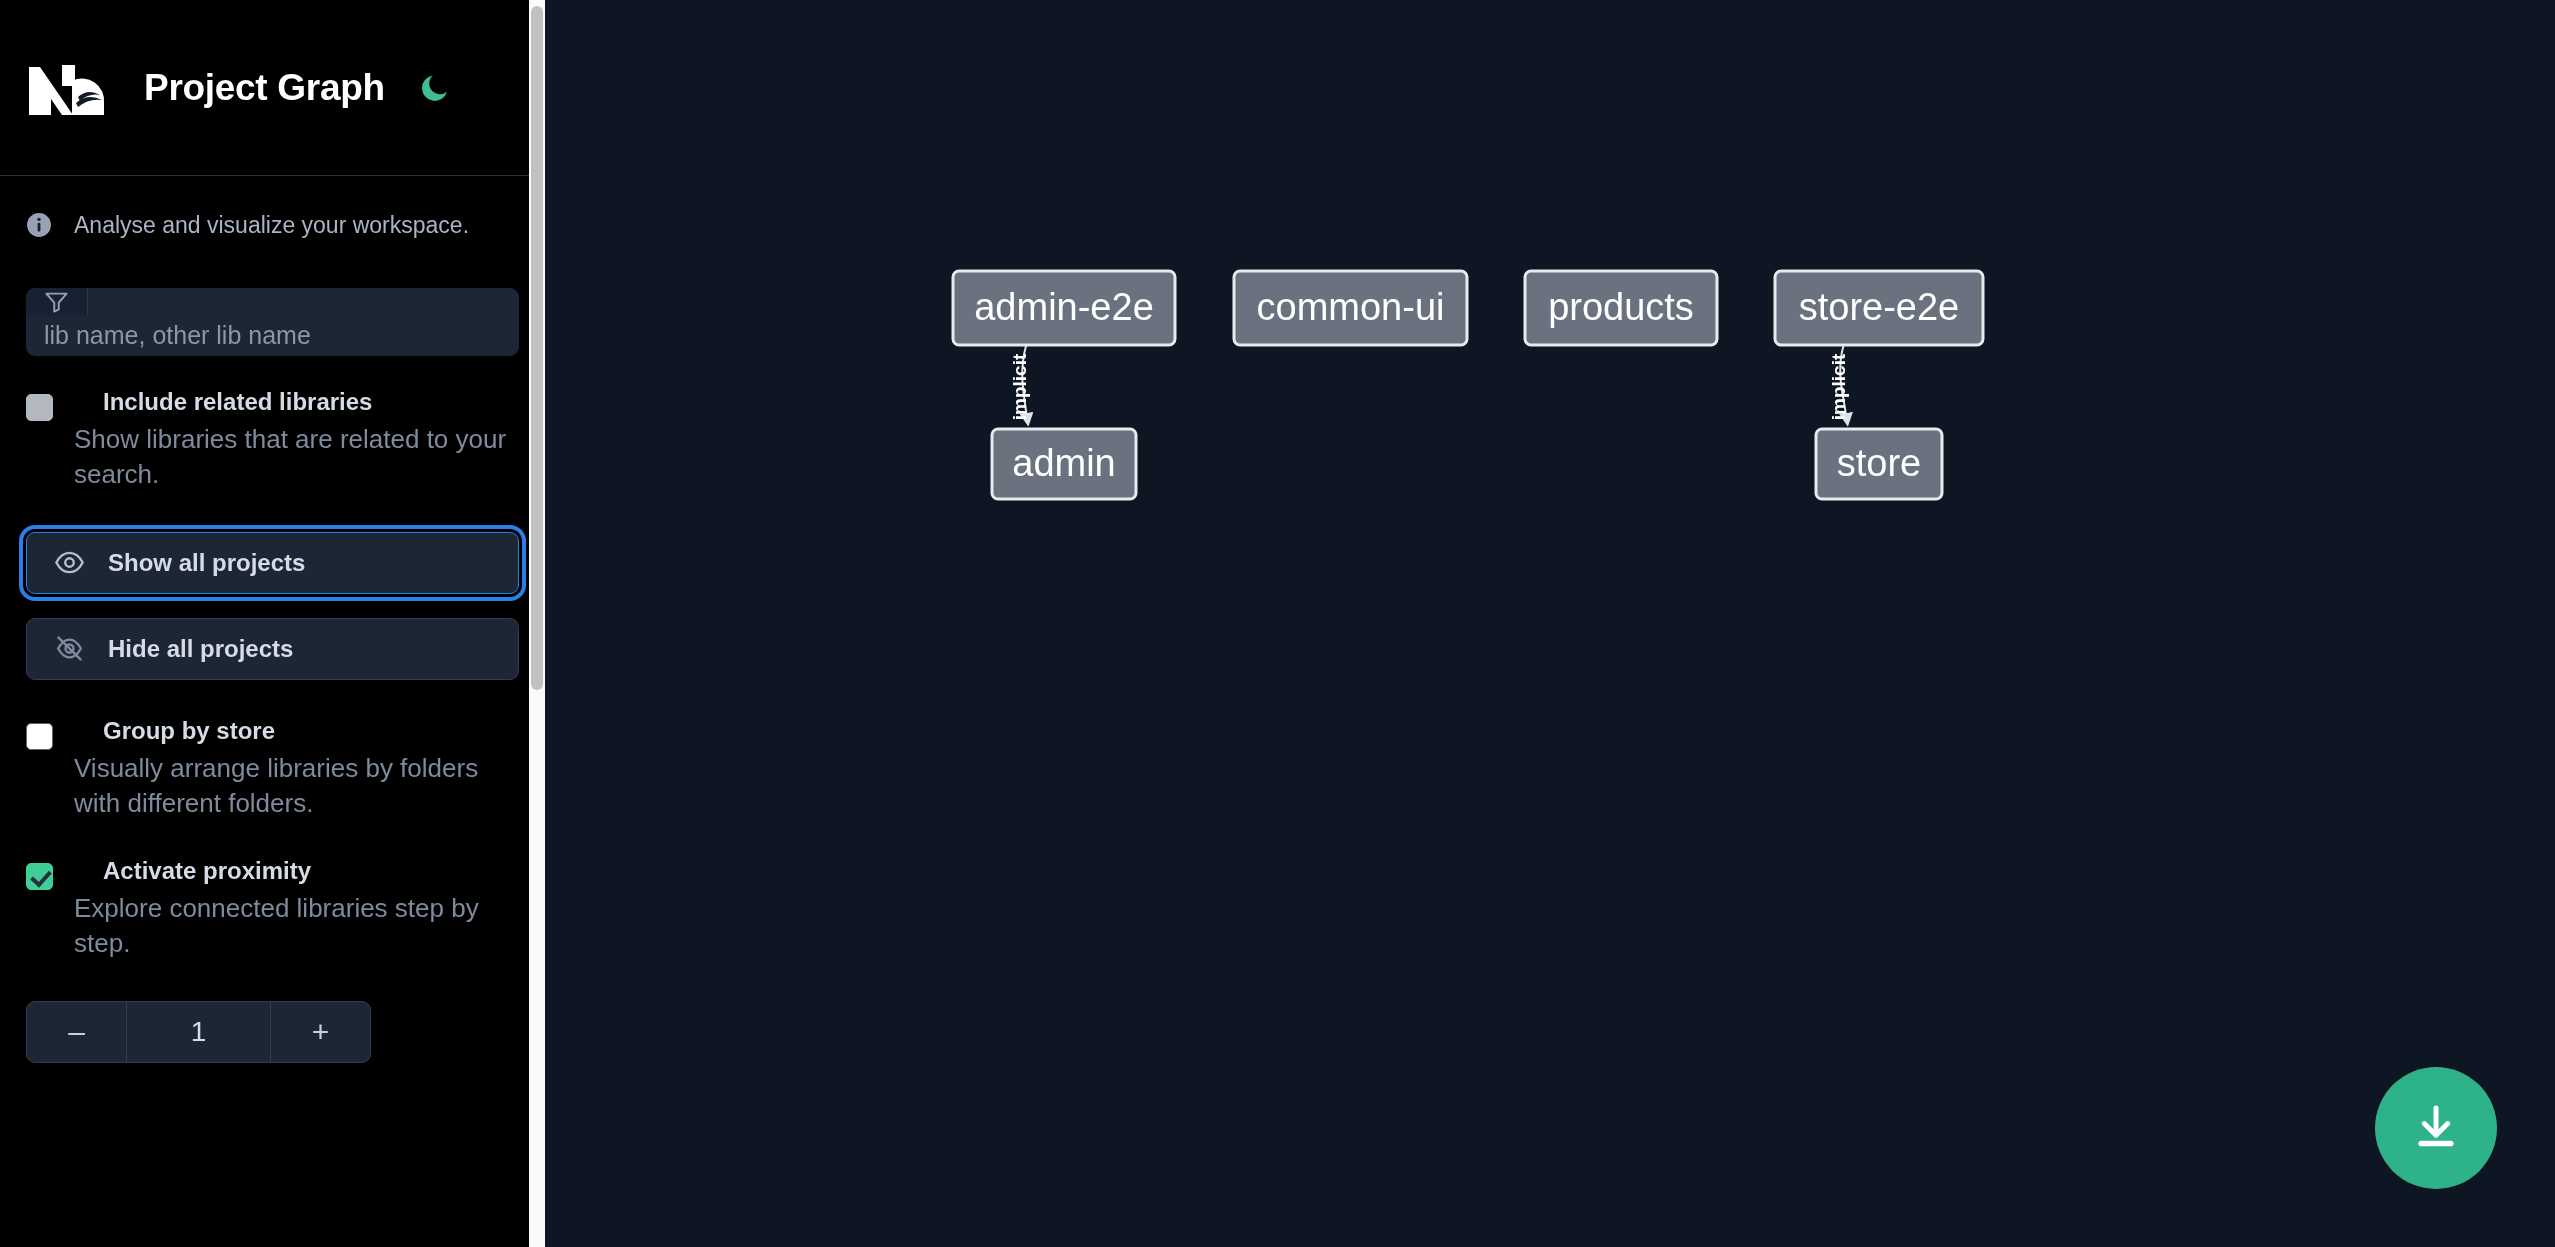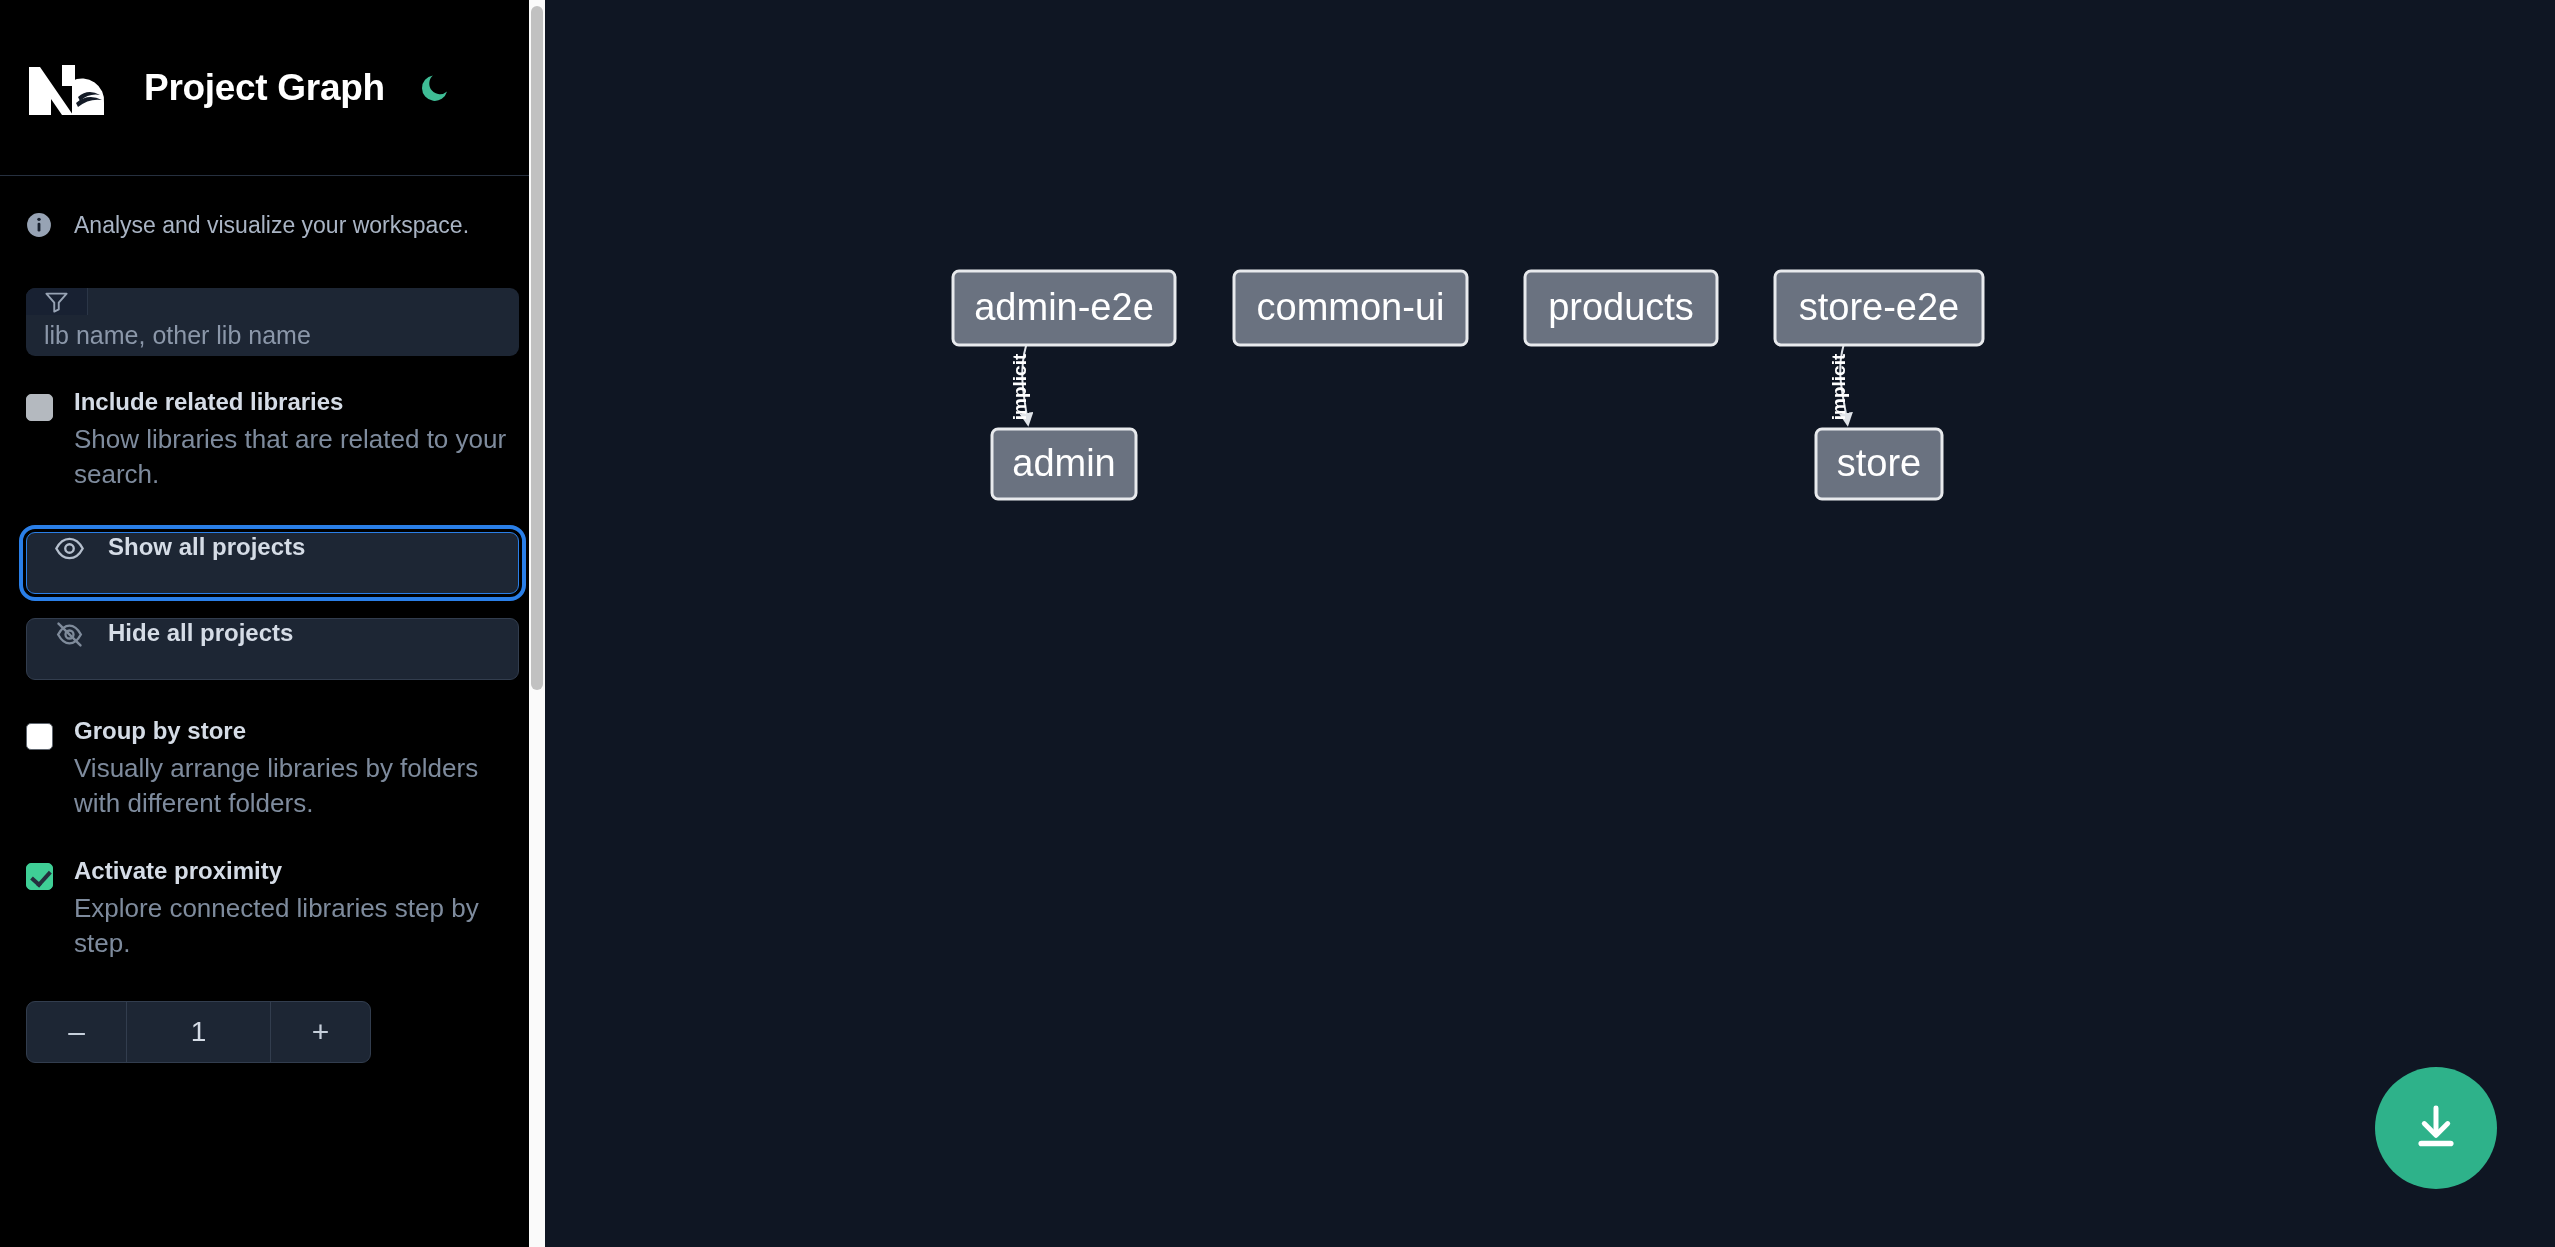--- a/index.html
+++ b/index.html
@@ -89,31 +89,32 @@
   .chk.checked::after {
     content: ""; position: absolute;
     left: 8px; top: 3px; width: 8px; height: 15px;
     border: solid #25303e; border-width: 0 4px 4px 0;
     transform: rotate(42deg);
   }
   .chk-texts { margin-left: 21px; }
   .chk-label {
     font-size: 24px; font-weight: 700; color: #d5dce6;
     line-height: 1.1;
+    margin-left: 29px;
   }
   .chk-desc {
     font-size: 26px; color: #7e8b9d; line-height: 1.33;
     margin-top: 7px; max-width: 445px;
   }
 
   
   .act-btn {
     margin-top: 40px;
     height: 62px; width: 100%;
-    display: flex; 
+    display: flex; align-items: center;
     background: #1d2634;
     border: 1px solid #323d4e;
     border-radius: 9px;
     padding-left: 27px;
     cursor: pointer;
     color: #d5dce6;
     font-size: 24px; font-weight: 700;
     font-family: "Liberation Sans", sans-serif;
   }
   .act-btn.focused {

